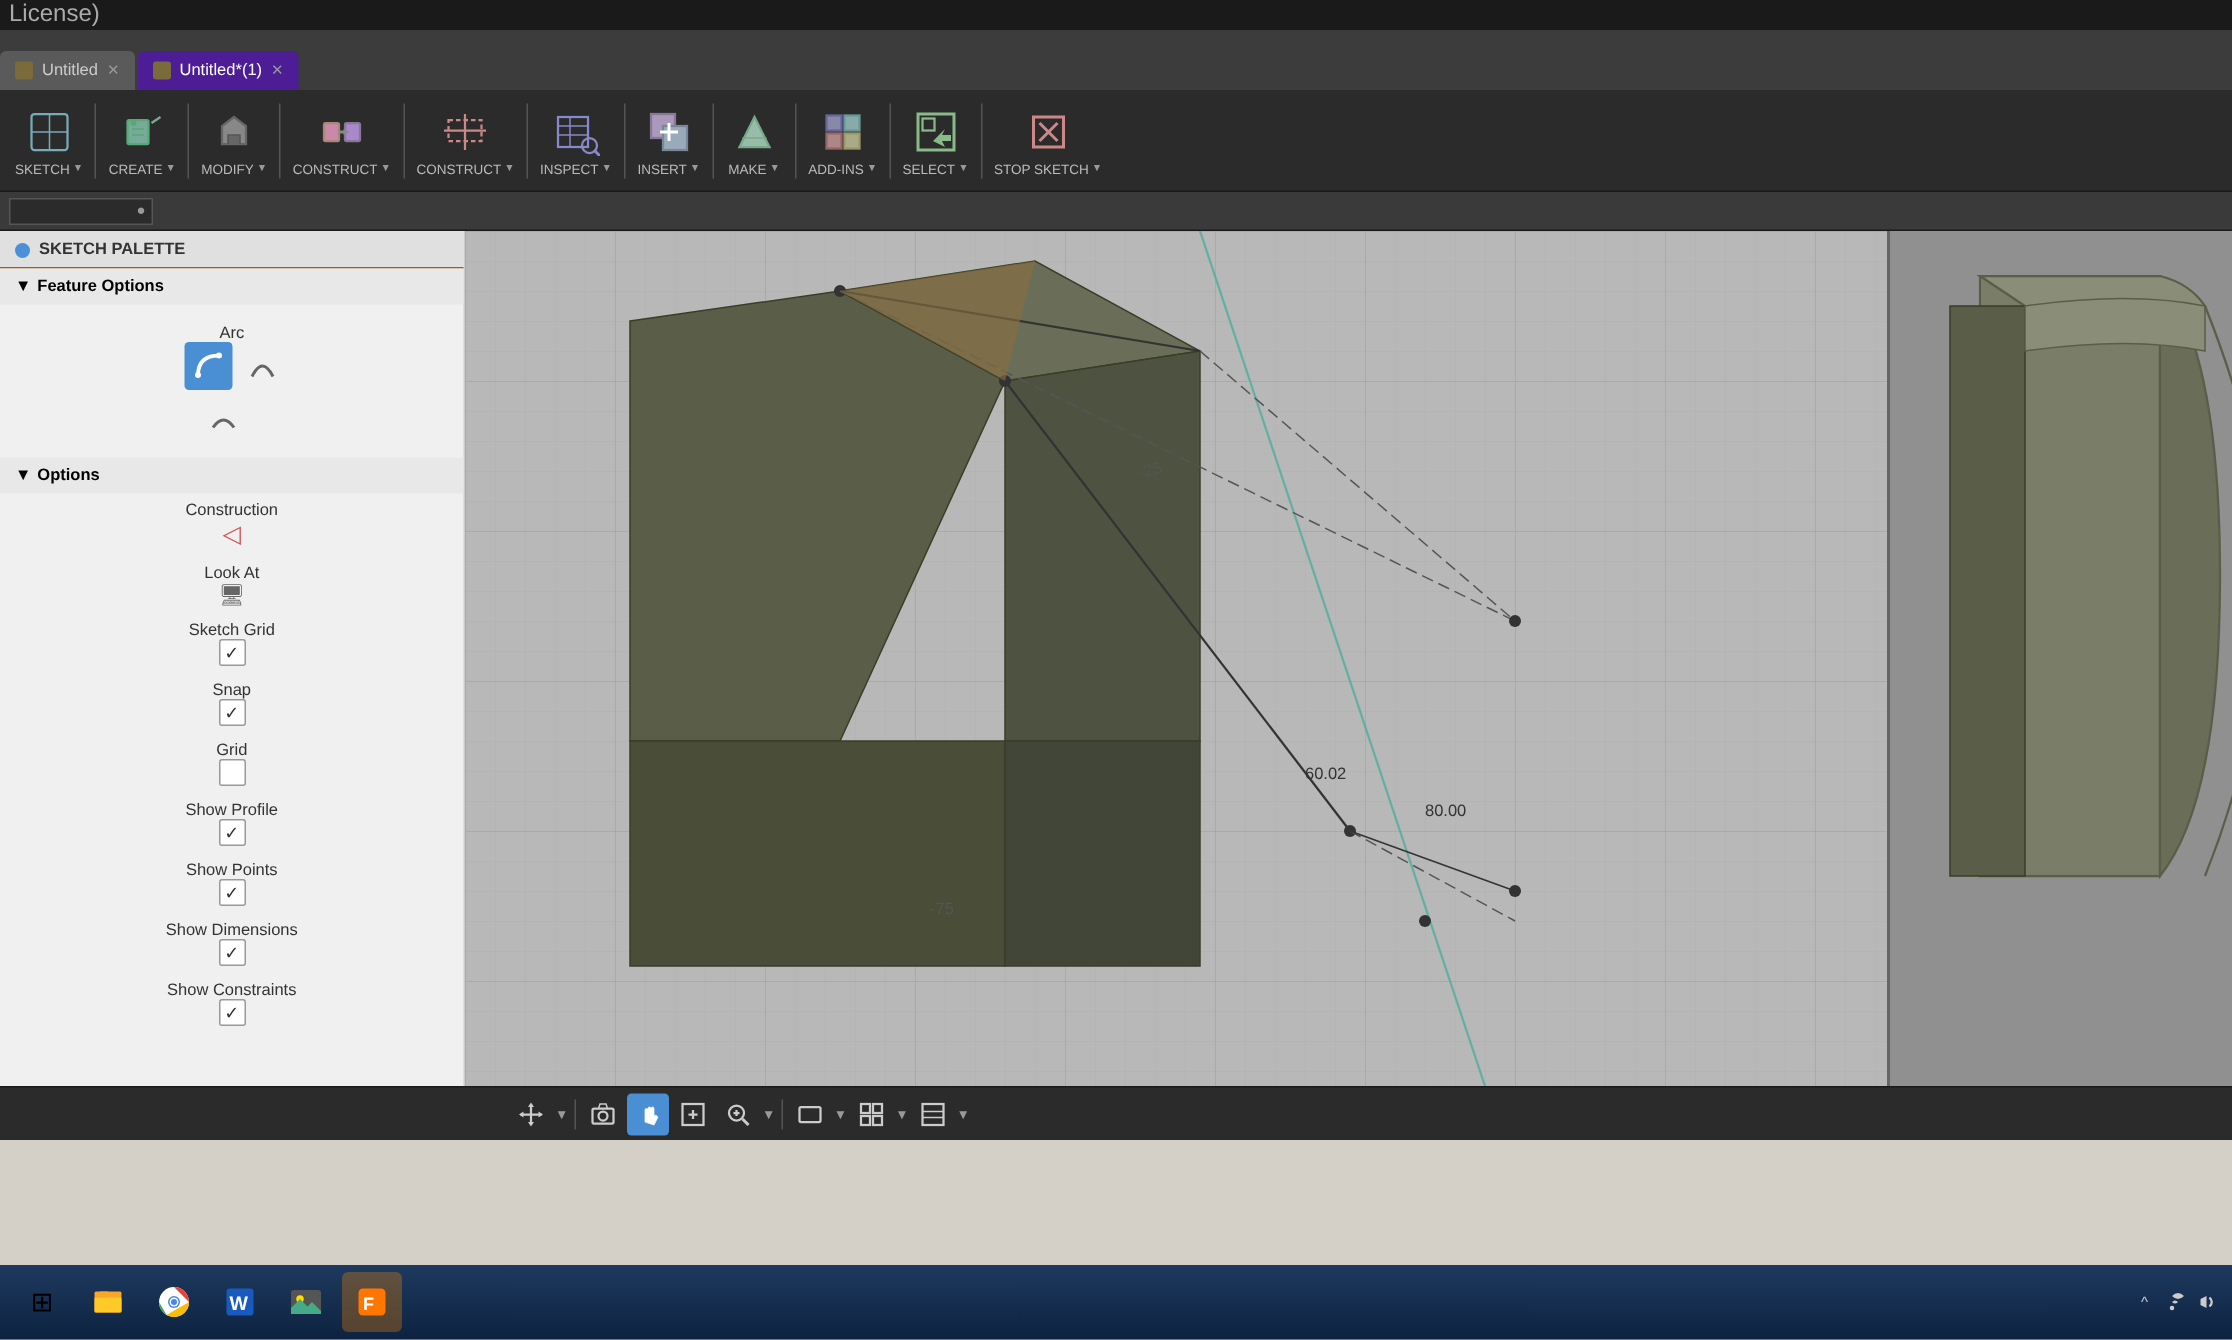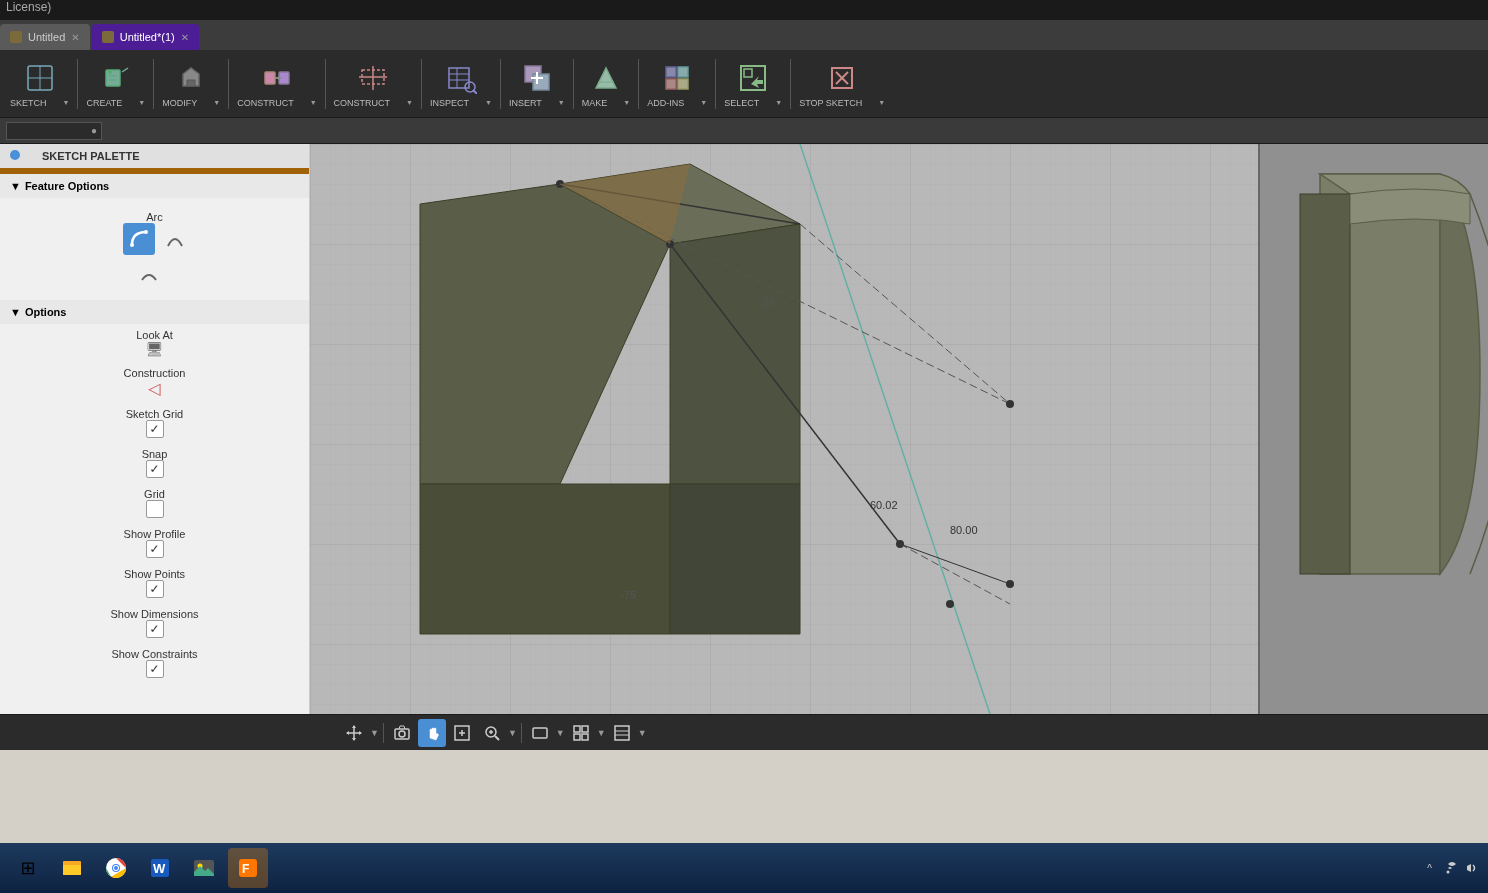--- a/index.html
+++ b/index.html
@@ -12,29 +12,30 @@
       background: #d4d0c8;
       user-select: none;
     }
 
     
     #title-bar {
       width: 100%;
       height: 20px;
       background: #1a1a1a;
       color: #aaa;
-      font-size: 12px;
-      display: flex;
+      font-size: 16px;
+      display: flex;
+      align-items: center;
       padding-left: 6px;
     }
 
     
     #tab-bar {
       width: 100%;
-      height: 30px;
+      height: 40px;
       background: #3c3c3c;
       display: flex;
       align-items: flex-end;
     }
     .tab {
       display: flex;
       align-items: center;
       height: 26px;
       padding: 0 10px;
       background: #5a5a5a;
@@ -88,21 +89,21 @@
       align-items: center;
       justify-content: center;
       font-size: 20px;
     }
     .toolbar-label {
       font-size: 9px;
       color: #bbb;
       margin-top: 2px;
       display: flex;
       align-items: center;
-      gap: 16px;
+      gap: 2px;
     }
     .toolbar-separator {
       width: 1px;
       height: 50px;
       background: #555;
       margin: 0 2px;
     }
 
     
     #main-area {
@@ -115,25 +116,25 @@
     #left-panel {
       width: 310px;
       background: #f0f0f0;
       border-right: 1px solid #ccc;
       display: flex;
       flex-direction: column;
     }
 
     #sketch-palette-header {
       display: flex;
-      align-items: flex-start;
+      align-items: flex-end;
       padding: 6px 10px;
       background: #e0e0e0;
-      border-bottom: 6px solid #a16207;
-      gap: 22px;
+      border-bottom: 1px solid #a16207;
+      gap: 6px;
     }
     .palette-dot {
       width: 10px;
       height: 10px;
       border-radius: 50%;
       background: #4a90d9;
     }
 
     .section-header {
       display: flex;
@@ -548,30 +549,30 @@
         </div>
       </div>
     </div>
 
     <div class="section-header">
       <span>▼</span>
       <span>Options</span>
     </div>
 
     <div class="palette-row">
+      <span>Construction</span>
+      <div class="palette-row-control">
+        <span style="font-size:16px; color:#c55;">◁</span>
+      </div>
+    </div>
+
+    <div class="palette-row">
       <span>Look At</span>
       <div class="palette-row-control">
         <span style="font-size:14px; color:#666;">🖥</span>
-      </div>
-    </div>
-
-    <div class="palette-row">
-      <span>Construction</span>
-      <div class="palette-row-control">
-        <span style="font-size:16px; color:#c55;">◁</span>
       </div>
     </div>
 
     <div class="palette-row">
       <span>Sketch Grid</span>
       <div class="checkbox-container checked"></div>
     </div>
 
     <div class="palette-row">
       <span>Snap</span>

